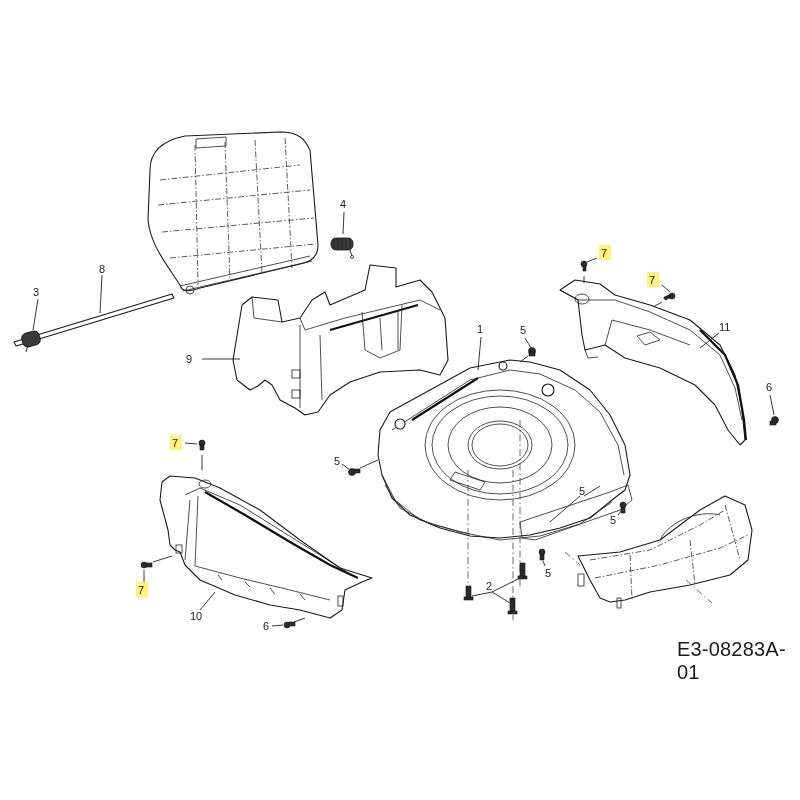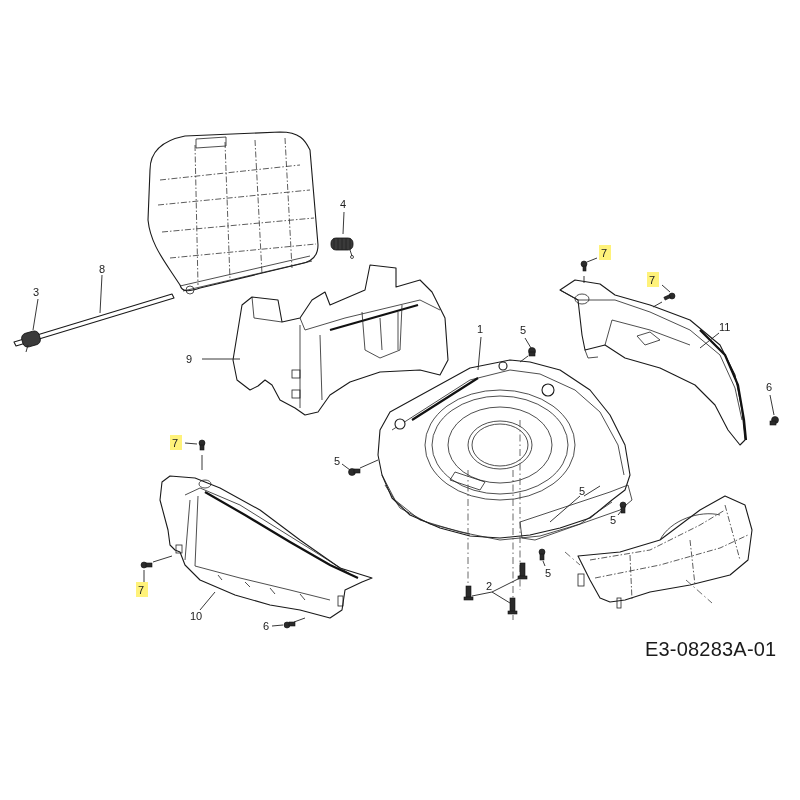--- a/index.html
+++ b/index.html
@@ -8,21 +8,21 @@
   .part { fill: #ffffff; stroke: #1a1a1a; stroke-width: 1.1; stroke-linejoin: round; }
   .part-dash { fill: none; stroke: #333; stroke-width: 0.8; stroke-dasharray: 6 2 1.5 2; }
   .detail { fill: none; stroke: #222; stroke-width: 0.8; }
   .thick { fill: none; stroke: #111; stroke-width: 2.2; }
   .leader { fill: none; stroke: #222; stroke-width: 0.9; }
   .axis { fill: none; stroke: #444; stroke-width: 0.8; stroke-dasharray: 7 3 1.5 3; }
   .screw { fill: #2b2b2b; stroke: #111; stroke-width: 0.6; }
   .spring { fill: #3a3a3a; stroke: #111; stroke-width: 0.8; }
   .callout { font-family: "Liberation Sans", sans-serif; font-size: 11px; fill: #222; }
   .hl-box { fill: #fff27a; }
-  .ref-code { position: absolute; left: 645px; top: 638px; font-size: 20px; color: #1a1a1a; font-family: "Liberation Sans", sans-serif; letter-spacing: 0.2px; }
+  .ref-code { position: absolute; left: 677px; top: 638px; font-size: 20px; color: #1a1a1a; font-family: "Liberation Sans", sans-serif; letter-spacing: 0.2px; }
 </style>
 </head>
 <body>
 
 <svg id="diagram" viewBox="0 0 800 800" xmlns="http://www.w3.org/2000/svg">
 
   <g>
     <path class="part" d="M150,170 C150,150 165,140 185,136 L280,132 C300,132 305,140 310,150 L318,245 C318,255 312,262 300,264 L200,288 C188,292 182,292 180,285 L170,270 C160,255 150,240 148,220 Z"></path>
     <path class="part-dash" d="M160,180 L300,165 M158,205 L310,190 M162,232 L314,218 M170,258 L316,244"></path>
     <path class="part-dash" d="M195,145 L198,285 M225,142 L230,280 M255,140 L262,274 M285,138 L292,268"></path>

